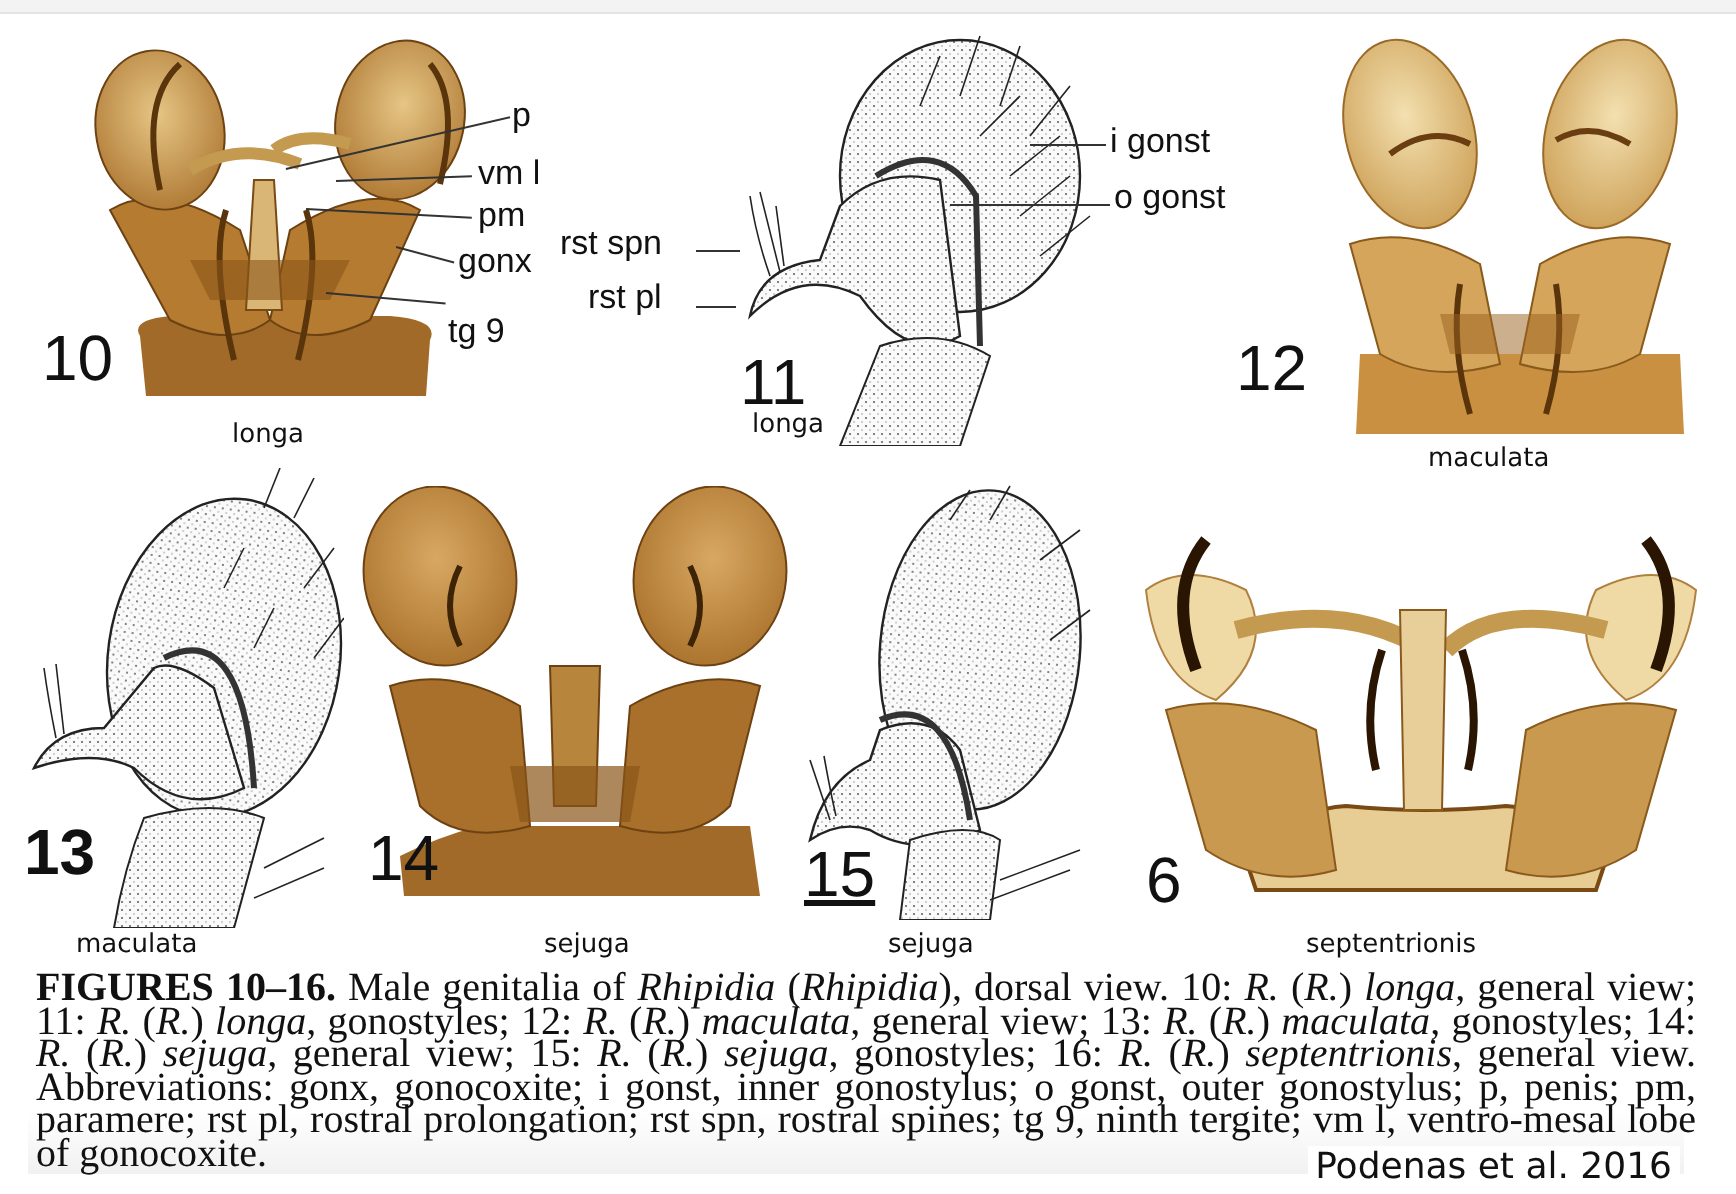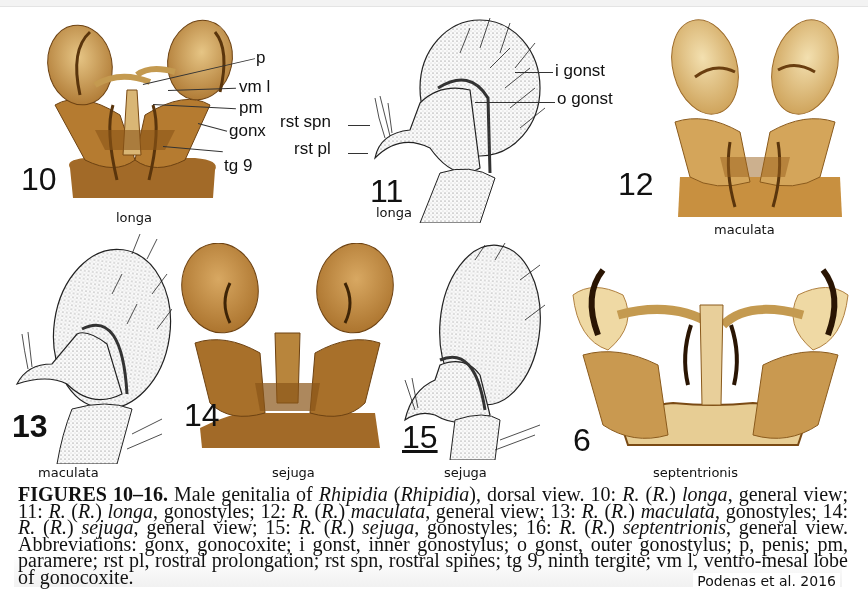--- a/index.html
+++ b/index.html
@@ -10,21 +10,21 @@
   .panel svg { position:absolute; left:0; top:0; }
   .fignum { position:absolute; font-family:"Liberation Sans", sans-serif; font-size:32px; color:#111; line-height:1; }
   .species { position:absolute; font-family:"DejaVu Sans", sans-serif; font-size:13px; color:#111; line-height:1; white-space:nowrap; }
   .lbl { position:absolute; font-family:"Liberation Sans", sans-serif; font-size:17px; color:#111; line-height:1; white-space:nowrap; }
   .leader { position:absolute; height:1.4px; background:#333; transform-origin:0 50%; }
   .caption { position:absolute; left:18px; top:486px; width:830px; font-family:"Liberation Serif", serif;
              font-size:20px; line-height:16.6px; color:#111; text-align:justify; }
   .caption b { font-weight:bold; }
   .capfade { position:absolute; left:14px; top:482px; width:828px; height:105px;
              background:linear-gradient(#ffffff 70%, #f1f1f1); z-index:-1; }
-  .credit { position:absolute; right:28px; top:573px; font-family:"DejaVu Sans", sans-serif; font-size:14px; color:#111; background:#fff; padding:0 4px; }
+  .credit { position:absolute; right:28px; top:573px; font-family:"DejaVu Sans", sans-serif; font-size:18px; color:#111; background:#fff; padding:0 4px; }
 </style>
 </head>
 <body>
 
 <div class="topbar"></div>
 
 <div class="panel" style="left:25px;top:10px;width:215px;height:190px;">
   <svg width="215" height="190">
     <defs>
       <radialGradient id="g10a" cx="50%" cy="40%" r="70%">
@@ -163,21 +163,21 @@
     <path d="M15 100 Q45 90 80 110 L85 170 Q50 180 30 160 Z" fill="#a8702a" stroke="#6d4212"></path>
     <path d="M200 100 Q170 90 135 110 L130 170 Q165 180 185 160 Z" fill="#a8702a" stroke="#6d4212"></path>
     <ellipse cx="40" cy="45" rx="38" ry="45" fill="url(#g14)" stroke="#6d4212" transform="rotate(-10 40 45)"></ellipse>
     <ellipse cx="175" cy="45" rx="38" ry="45" fill="url(#g14)" stroke="#6d4212" transform="rotate(10 175 45)"></ellipse>
     <path d="M50 40 Q40 60 50 80" stroke="#3e2406" stroke-width="3" fill="none"></path>
     <path d="M165 40 Q175 60 165 80" stroke="#3e2406" stroke-width="3" fill="none"></path>
     <path d="M95 90 L120 90 L118 160 L97 160 Z" fill="#b8853c" stroke="#6d4212"></path>
     <path d="M75 140 L140 140 L135 168 L80 168 Z" fill="#8a5518" opacity=".7"></path>
   </svg>
 </div>
-<div class="fignum" style="left:184px;top:399px;">14</div>
+<div class="fignum" style="left:184px;top:413px;">14</div>
 <div class="species" style="left:272px;top:466px;">sejuga</div>
 
 <div class="panel" style="left:400px;top:240px;width:150px;height:220px;">
   <svg width="150" height="220">
     <ellipse cx="90" cy="85" rx="50" ry="80" fill="url(#stip)" stroke="#222" stroke-width="1.2" transform="rotate(5 90 85)"></ellipse>
     <path d="M40 125 Q65 115 80 135 L90 175 Q60 190 35 175 Q20 170 5 180 Q12 150 35 140 Z" fill="url(#stip)" stroke="#222" stroke-width="1.2"></path>
     <path d="M40 120 Q75 105 85 170" stroke="#333" stroke-width="3" fill="none"></path>
     <path d="M55 180 Q85 170 100 180 L95 220 L50 220 Z" fill="url(#stip)" stroke="#222" stroke-width="1"></path>
     <g stroke="#222" stroke-width=".8" fill="none">
       <path d="M5 140 Q10 155 15 170"></path>

